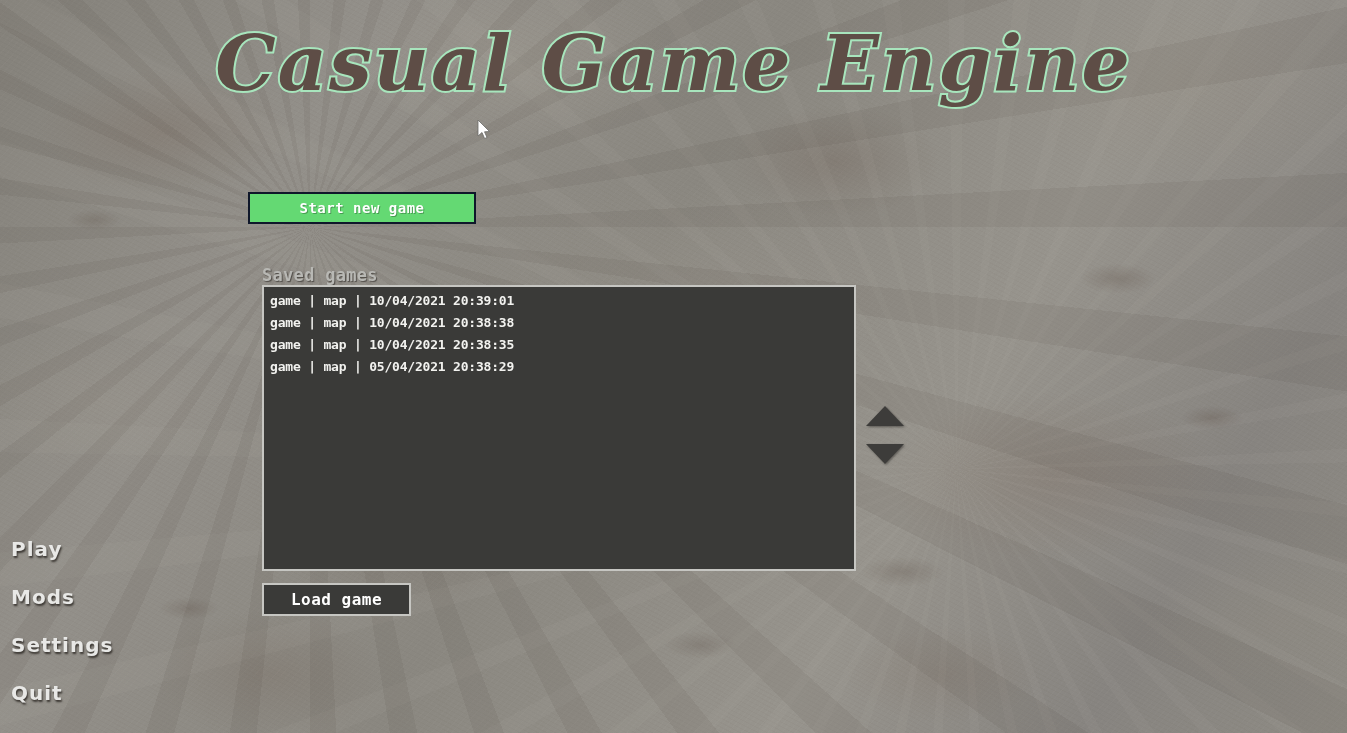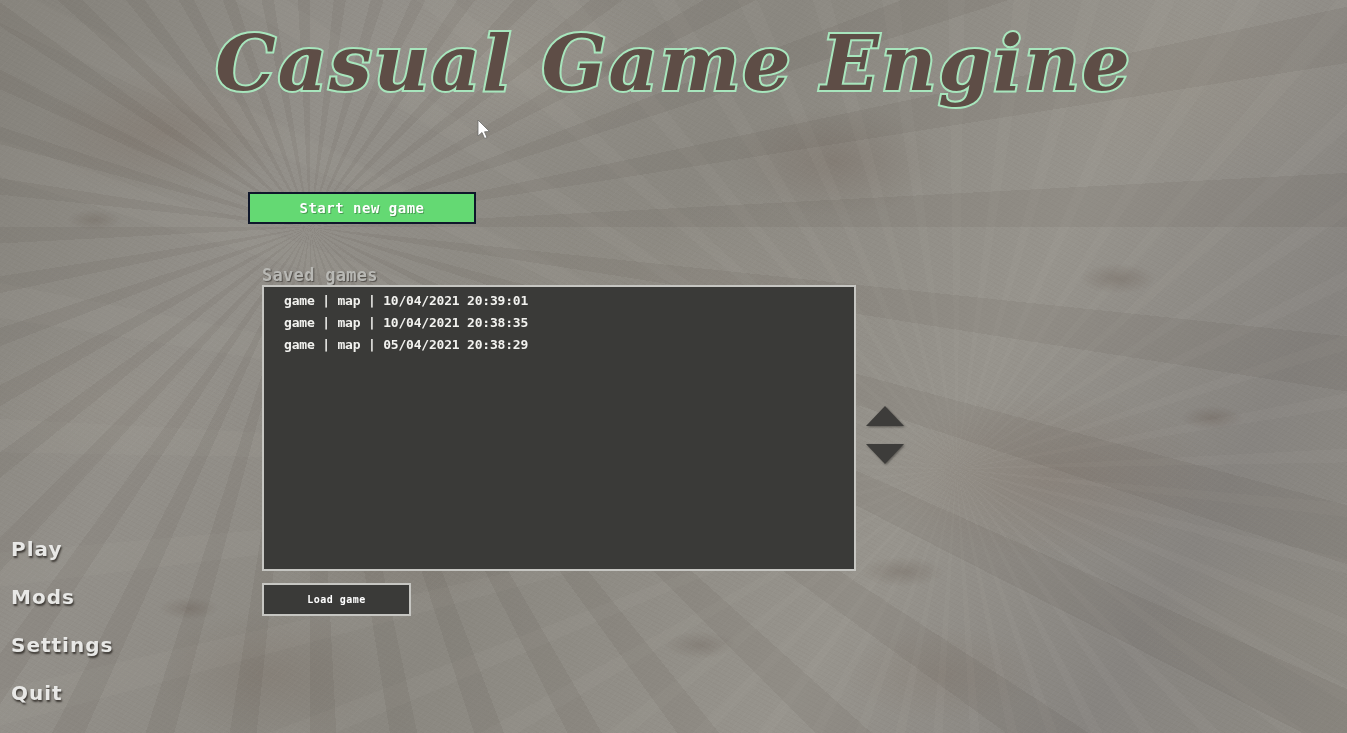--- a/index.html
+++ b/index.html
@@ -156,21 +156,21 @@
     width: 594px;
     height: 286px;
     background: #3a3a38;
     border: 2px solid #c6c6c2;
     overflow: hidden;
     padding: 3px 0 0 0;
   }
   .save-row {
     height: 22px;
     line-height: 22px;
-    padding-left: 20px;
+    padding-left: 6px;
     font-family: "DejaVu Sans Mono", monospace;
     font-size: 13px;
     font-weight: bold;
     color: #f2f2ef;
     letter-spacing: -0.2px;
     cursor: pointer;
     white-space: nowrap;
   }
 
   
@@ -201,21 +201,21 @@
   #load-game-button {
     position: absolute;
     left: 262px;
     top: 583px;
     width: 149px;
     height: 33px;
     background: #3a3a38;
     border: 2px solid #c6c6c2;
     color: #ffffff;
     font-family: "DejaVu Sans Mono", monospace;
-    font-size: 10px;
+    font-size: 16px;
     font-weight: bold;
     letter-spacing: 0.5px;
     display: flex;
     align-items: center;
     justify-content: center;
     cursor: pointer;
     padding: 0;
   }
 
   
@@ -238,20 +238,21 @@
   <div id="bg-streaks"></div>
 
   <div id="title">Casual Game Engine</div>
 
   <button id="start-new-game-button">Start new game</button>
 
   <div id="saved-games-label">Saved games</div>
 
   <div id="saved-games-list">
     <div class="save-row">game | map | 10/04/2021 20:39:01</div>
+    <div class="save-row">game | map | 10/04/2021 20:38:38</div>
     <div class="save-row">game | map | 10/04/2021 20:38:35</div>
     <div class="save-row">game | map | 05/04/2021 20:38:29</div>
   </div>
 
   <div id="scroll-arrows">
     <div id="scroll-up-arrow" class="scroll-arrow"></div>
     <div id="scroll-down-arrow" class="scroll-arrow"></div>
   </div>
 
   <button id="load-game-button">Load game</button>

